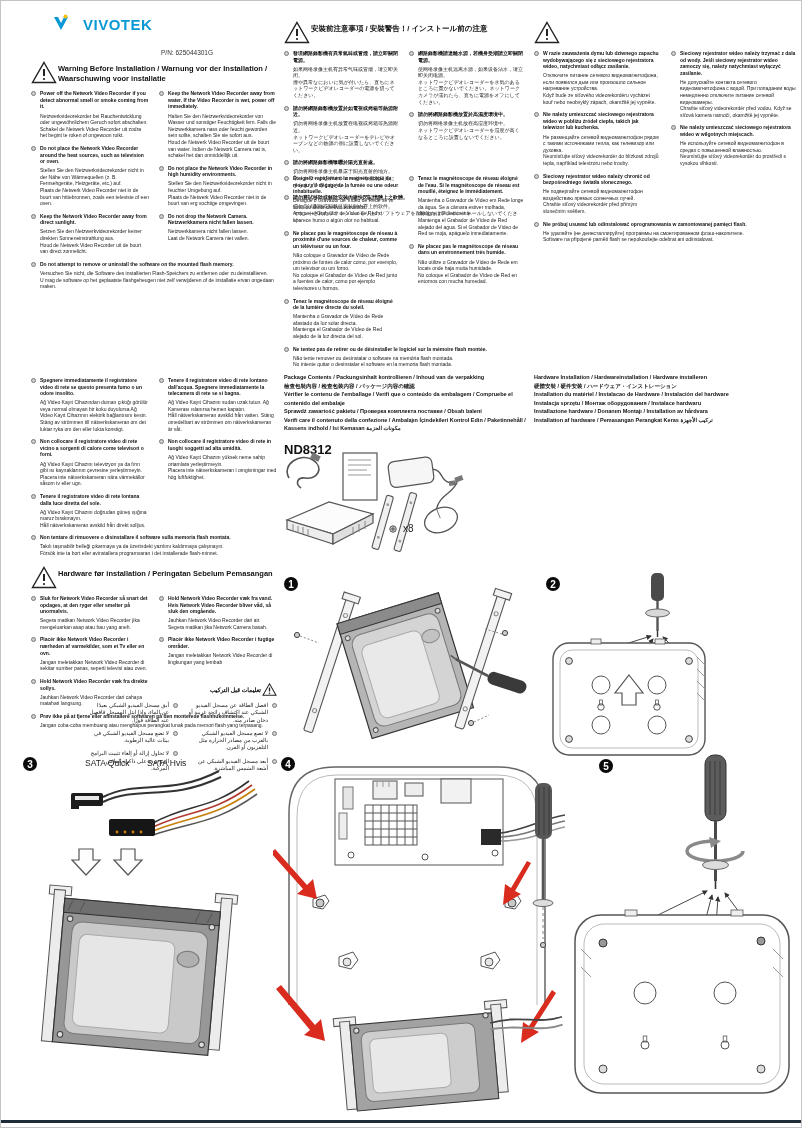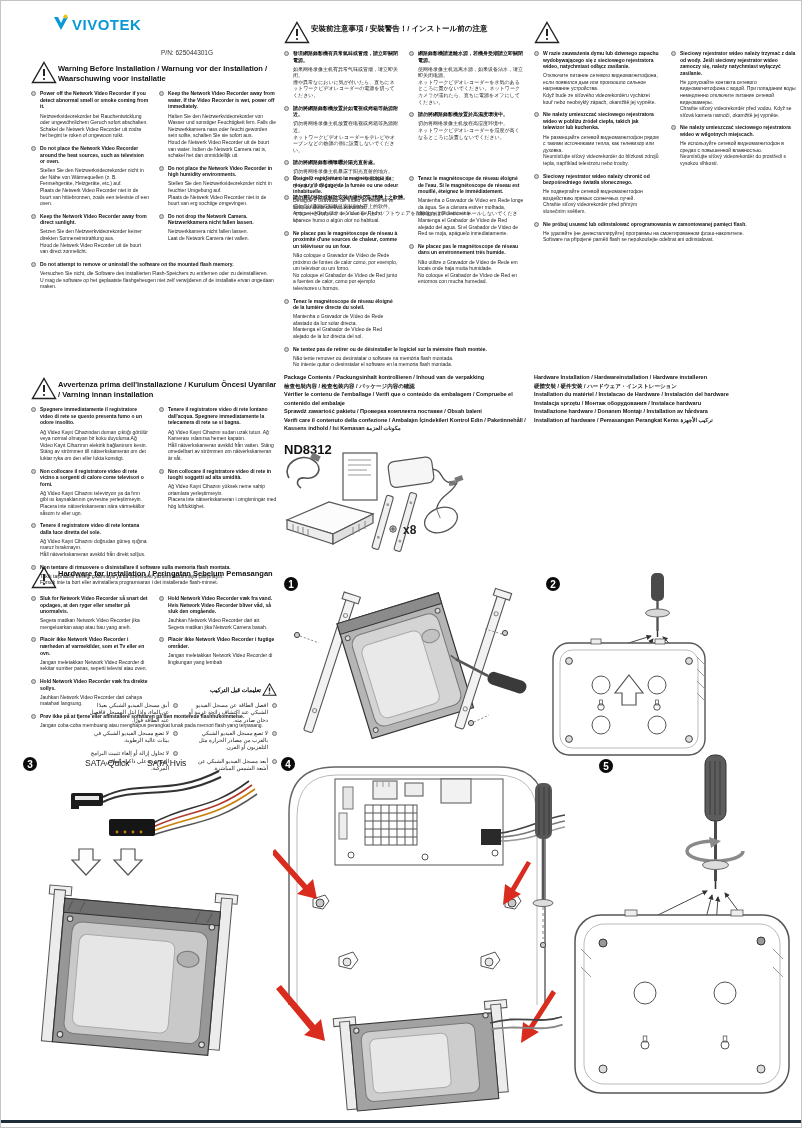--- a/index.html
+++ b/index.html
@@ -30,35 +30,35 @@
 .ar .t{font-size:5.5px}
 
 
 .pline{font-size:5.5px;font-weight:bold;line-height:1.55}
 .model-label{font-size:13px;font-weight:bold}
 
 
 .stepnum{width:14px;height:14px;border-radius:50%;background:#0a0a0a;color:#fff;
   display:flex;align-items:center;justify-content:center;font-size:10px;font-weight:bold}
 .sata-label{font-size:8.5px;color:#222}
-.screws-label{font-size:12px;font-weight:bold;color:#222}
+.screws-label{font-size:10px;font-weight:normal;color:#222}
 
 
 .footer-bar{left:0;top:1119px;width:802px;height:3px;background:#1d2b38}
 
 svg{display:block}
 </style>
 </head>
 <body>
 
 <div class="page">
 
   <div class="abs" style="left:52px;top:13px">
     <div class="logo-row">
-      <div style="display:flex;align-items:center;gap:3px">
+      <div style="display:flex;align-items:center;gap:14px">
         <svg width="16" height="20" viewBox="0 0 16 20">
           <path d="M1,3 L8,16 L15,3 L11,3 L8,9 L5,3 Z" fill="#0b99d6"></path>
           <circle cx="12.5" cy="2.5" r="2" fill="#f4c20d"></circle>
         </svg>
         <span class="logo-text">VIVOTEK</span>
       </div>
     </div>
   </div>
   <div class="abs pn" style="left:160px;top:48px">P/N: 625044301G</div>
 
@@ -341,30 +341,20 @@
           <div>
             <div class="b">Ne tentez pas de retirer ou de désinstaller le logiciel sur la mémoire flash montée.</div>
             <div class="t">Não tente remover ou desinstalar o software na memória flash montada.
 No intente quitar o desinstalar el software en la memoria flash montada.</div>
           </div>
         </div>
       </div>
   </div>
 
   <div class="abs" style="left:30px;top:376px;width:246px">
-    <div class="sec-head">
-      <span class="tri">
-        <svg width="26" height="23" viewBox="0 0 26 23">
-            <path d="M13,1.5 L24.5,21.5 L1.5,21.5 Z" fill="none" stroke="#222" stroke-width="1.4"></path>
-            <line x1="13" y1="8" x2="13" y2="15" stroke="#222" stroke-width="2"></line>
-            <circle cx="13" cy="18" r="1.1" fill="#222"></circle>
-          </svg>
-      </span>
-      <span class="sec-title">Avvertenza prima dell'installazione / Kurulum Öncesi Uyarılar / Varning innan installation</span>
-    </div>
     <div class="cols">
       <div class="col">
 
       <div class="item">
             <span class="dot"></span>
             <div>
               <div class="b">Spegnere immediatamente il registratore video di rete se questo presenta fumo o un odore insolito.</div>
               <div class="t">Ağ Video Kayıt Cihazından duman çıktığı görülür veya normal olmayan bir koku duyulursa Ağ Video Kayıt Cihazının elektrik bağlantısını kesin.
 Stäng av strömmen till nätverkskameran om det luktar ryka om den eller lukta konstigt.</div>
             </div>

